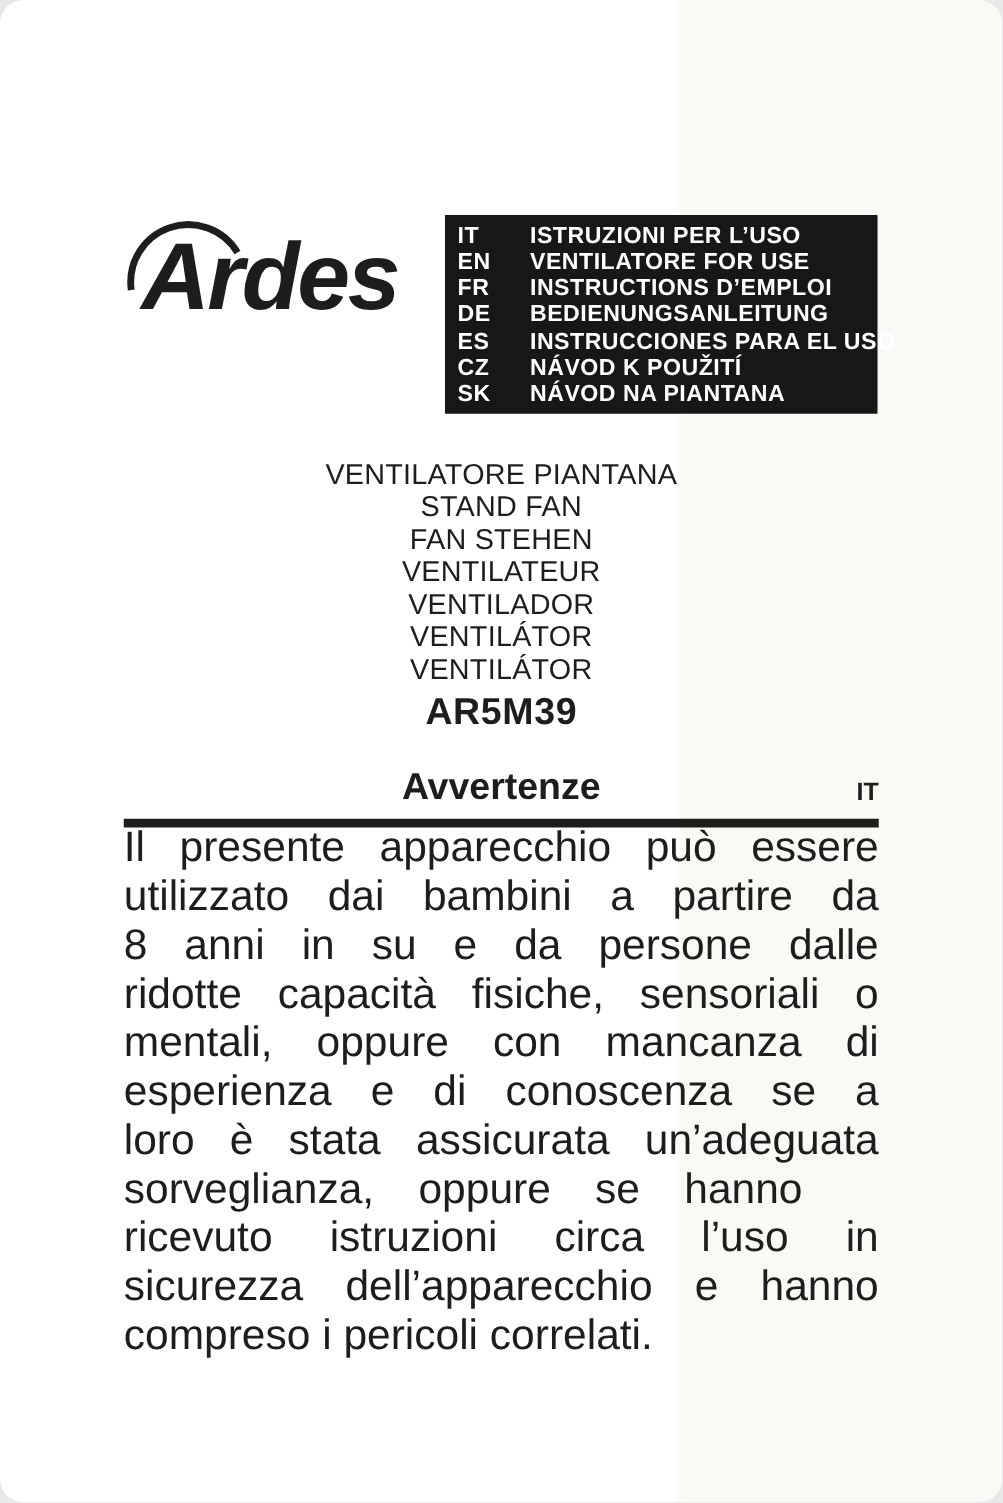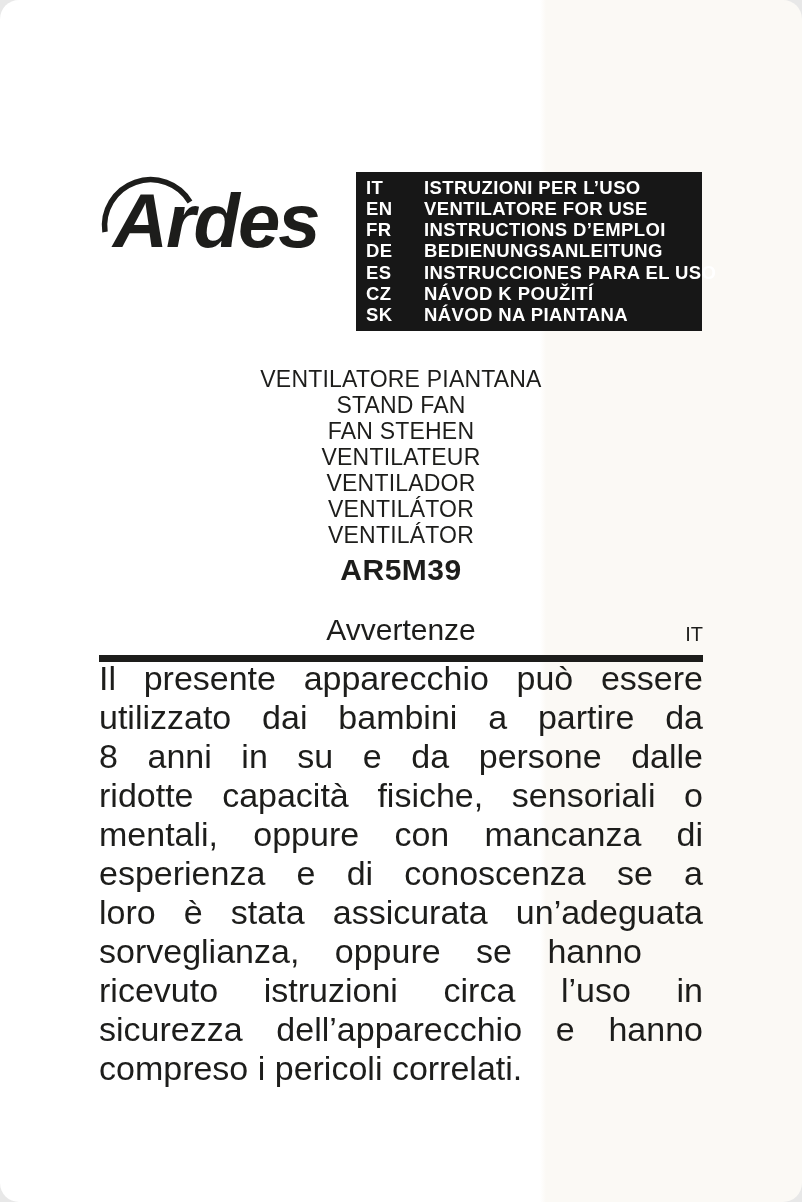--- a/index.html
+++ b/index.html
@@ -69,20 +69,21 @@
     font-weight: bold;
     letter-spacing: 0.5px;
   }
 
   
   .warn-head {
     position: absolute;
     left: 99px; top: 611px;
     width: 604px; height: 38px;
     text-align: center;
+    font-weight: bold;
   }
   .warn-title {
     font-size: 30px;
     line-height: 38px;
   }
   .warn-lang {
     position: absolute;
     right: 0; bottom: 5px;
     font-size: 20px;
     line-height: 20px;

